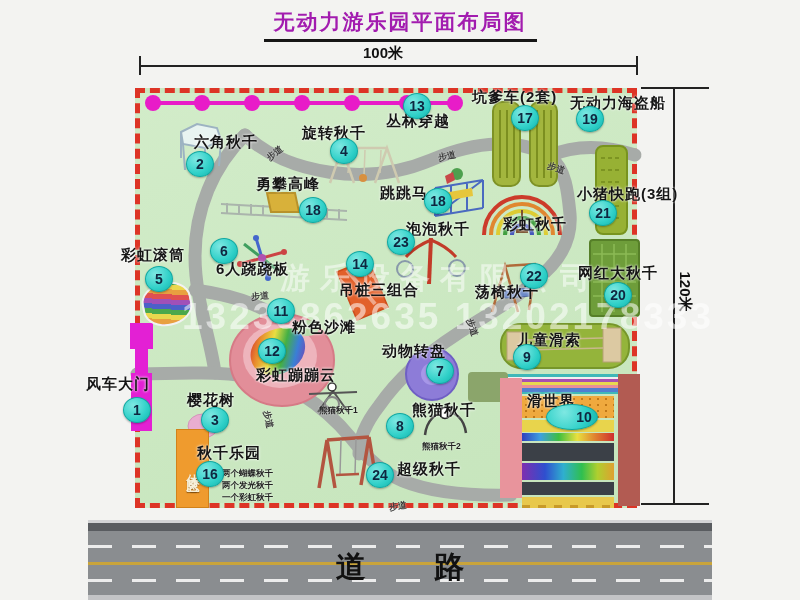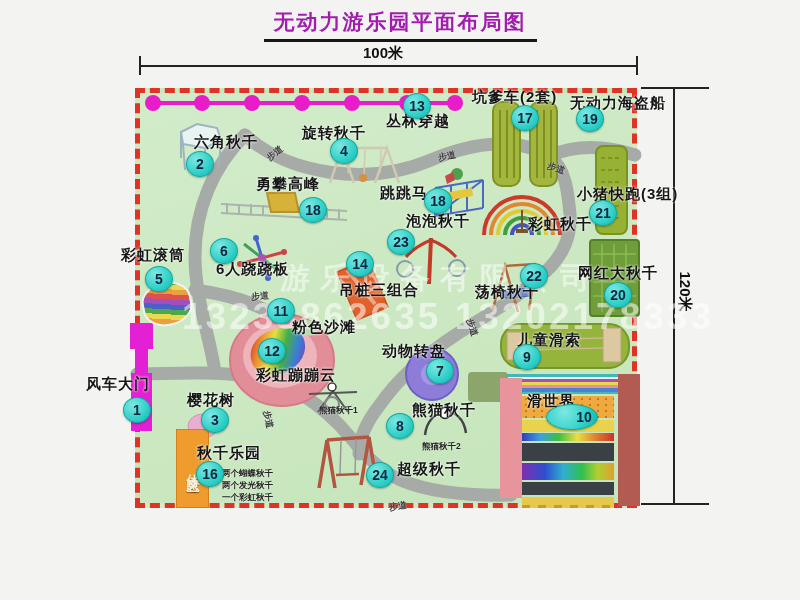--- a/index.html
+++ b/index.html
@@ -314,28 +314,36 @@
       <div class="attr-label" style="left: 380px; top: 184px;">跳跳马</div>
       <div class="badge" style="left: 438px; top: 201px;">18</div>
       <div class="attr-label" style="left: 570px; top: 94px;">无动力海盗船</div>
       <div class="badge" style="left: 590px; top: 119px;">19</div>
       <div class="attr-label" style="left: 578px; top: 264px;">网红大秋千</div>
       <div class="badge" style="left: 618px; top: 295px;">20</div>
       <div class="attr-label" style="left: 577px; top: 185px;">小猪快跑(3组)</div>
       <div class="badge" style="left: 603px; top: 213px;">21</div>
       <div class="attr-label" style="left: 475px; top: 283px;">荡椅秋千</div>
       <div class="badge" style="left: 534px; top: 276px;">22</div>
-      <div class="attr-label" style="left: 406px; top: 212px;">泡泡秋千</div>
+      <div class="attr-label" style="left: 406px; top: 220px;">泡泡秋千</div>
       <div class="badge" style="left: 401px; top: 242px;">23</div>
       <div class="attr-label" style="left: 397px; top: 460px;">超级秋千</div>
       <div class="badge" style="left: 380px; top: 475px;">24</div>
-      <div class="attr-label" style="left: 528px; top: 215px;">彩虹秋千</div>
+      <div class="attr-label" style="left: 503px; top: 215px;">彩虹秋千</div>
       <div class="walkway" style="left: 266px; top: 147px; transform: rotate(-38deg);">步道</div>
       <div class="walkway" style="left: 438px; top: 150px; transform: rotate(-12deg);">步道</div>
       <div class="walkway" style="left: 547px; top: 162px; transform: rotate(18deg);">步道</div>
       <div class="walkway" style="left: 251px; top: 290px; transform: rotate(-5deg);">步道</div>
       <div class="walkway" style="left: 463px; top: 321px; transform: rotate(72deg);">步道</div>
       <div class="walkway" style="left: 259px; top: 413px; transform: rotate(78deg);">步道</div>
       <div class="walkway" style="left: 389px; top: 500px; transform: rotate(-8deg);">步道</div>
     </div>
 
+  <div class="road">
+    <div class="road-dark-top"></div>
+    <div class="road-dash" style="top:22px;"></div>
+    <div class="road-yellow"></div>
+    <div class="road-dash" style="top:56px;"></div>
+    <div class="road-bottom"></div>
+    <div class="road-label">道 路</div>
+  </div>
 
 </div>
 
 </body></html>

